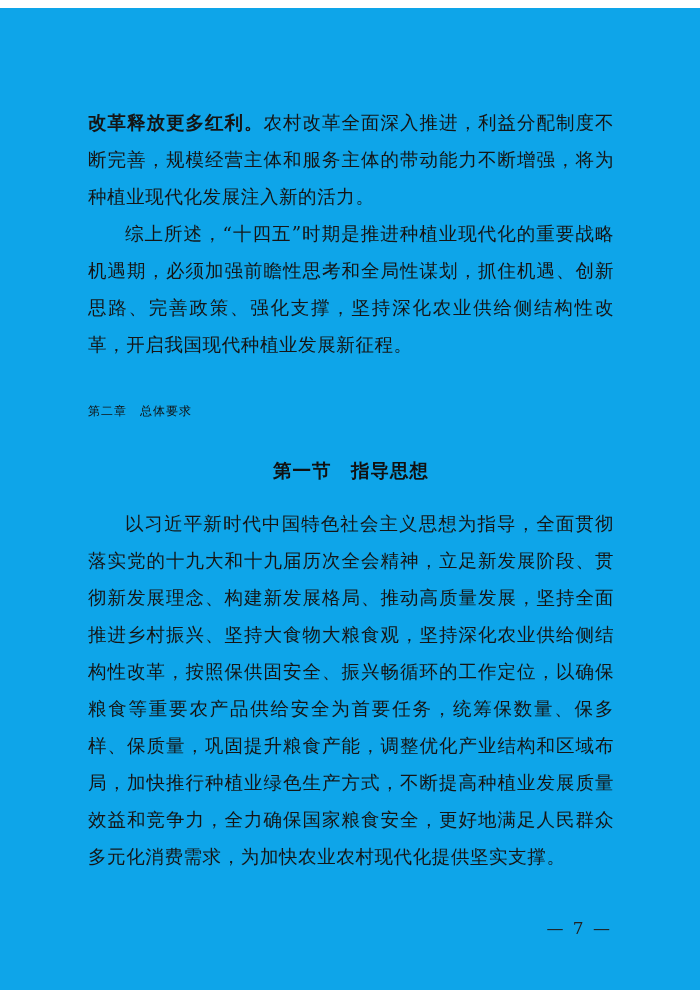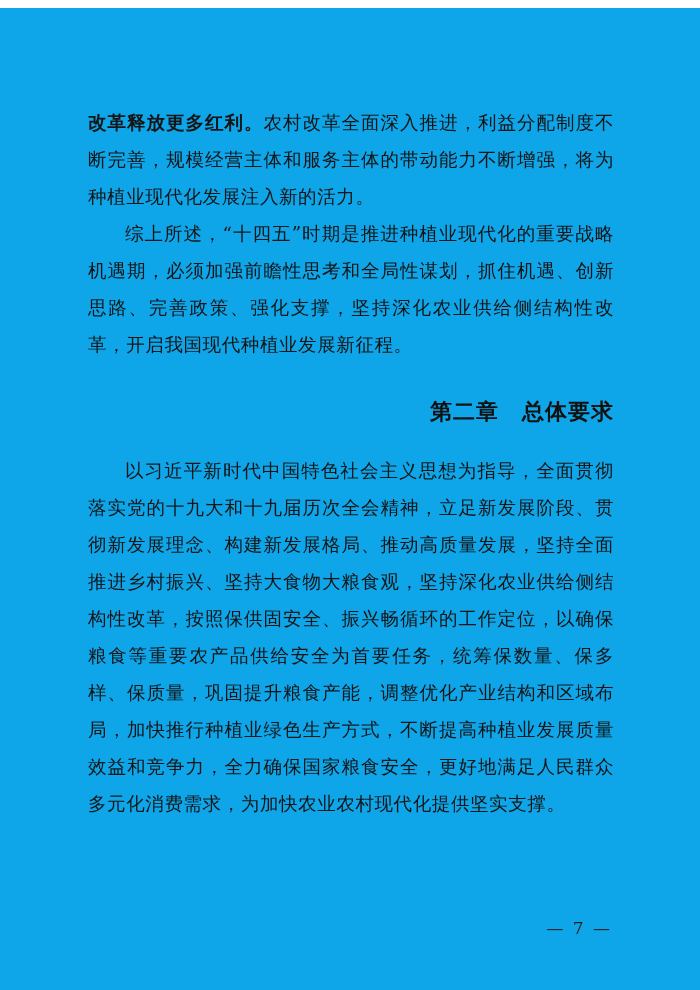--- a/index.html
+++ b/index.html
@@ -41,24 +41,24 @@
   .para.indent {
     text-indent: 2em;
   }
   .lead {
     font-weight: bold;
   }
   .para-block {
     margin-bottom: 0px;
   }
   .chapter-title {
-    font-size: 22px;
+    font-size: 12px;
     line-height: 37px;
-    font-weight: bold;
-    text-align: right;
+    font-weight: normal;
+    text-align: left;
     letter-spacing: 1px;
     margin: 30px 0 22px 0;
     color: #111;
   }
   .section-title {
     font-size: 18.5px;
     line-height: 37px;
     font-weight: bold;
     text-align: center;
     letter-spacing: 1px;
@@ -84,20 +84,21 @@
     <div class="para-block">
       <p class="para"><span class="lead">改革释放更多红利。</span><span>农村改革全面深入推进，利益分配制度不断完善，规模经营主体和服务主体的带动能力不断增强，将为种植业现代化发展注入新的活力。</span></p>
     </div>
 
     <div class="para-block">
       <p class="para indent">综上所述，“十四五”时期是推进种植业现代化的重要战略机遇期，必须加强前瞻性思考和全局性谋划，抓住机遇、创新思路、完善政策、强化支撑，坚持深化农业供给侧结构性改革，开启我国现代种植业发展新征程。</p>
     </div>
 
     <h2 class="chapter-title">第二章　总体要求</h2>
 
+    <h3 class="section-title">第一节　指导思想</h3>
 
     <div class="para-block">
       <p class="para indent">以习近平新时代中国特色社会主义思想为指导，全面贯彻落实党的十九大和十九届历次全会精神，立足新发展阶段、贯彻新发展理念、构建新发展格局、推动高质量发展，坚持全面推进乡村振兴、坚持大食物大粮食观，坚持深化农业供给侧结构性改革，按照保供固安全、振兴畅循环的工作定位，以确保粮食等重要农产品供给安全为首要任务，统筹保数量、保多样、保质量，巩固提升粮食产能，调整优化产业结构和区域布局，加快推行种植业绿色生产方式，不断提高种植业发展质量效益和竞争力，全力确保国家粮食安全，更好地满足人民群众多元化消费需求，为加快农业农村现代化提供坚实支撑。</p>
     </div>
 
   </div>
 
   <div class="page-number">— 7 —</div>
 </div>
 

